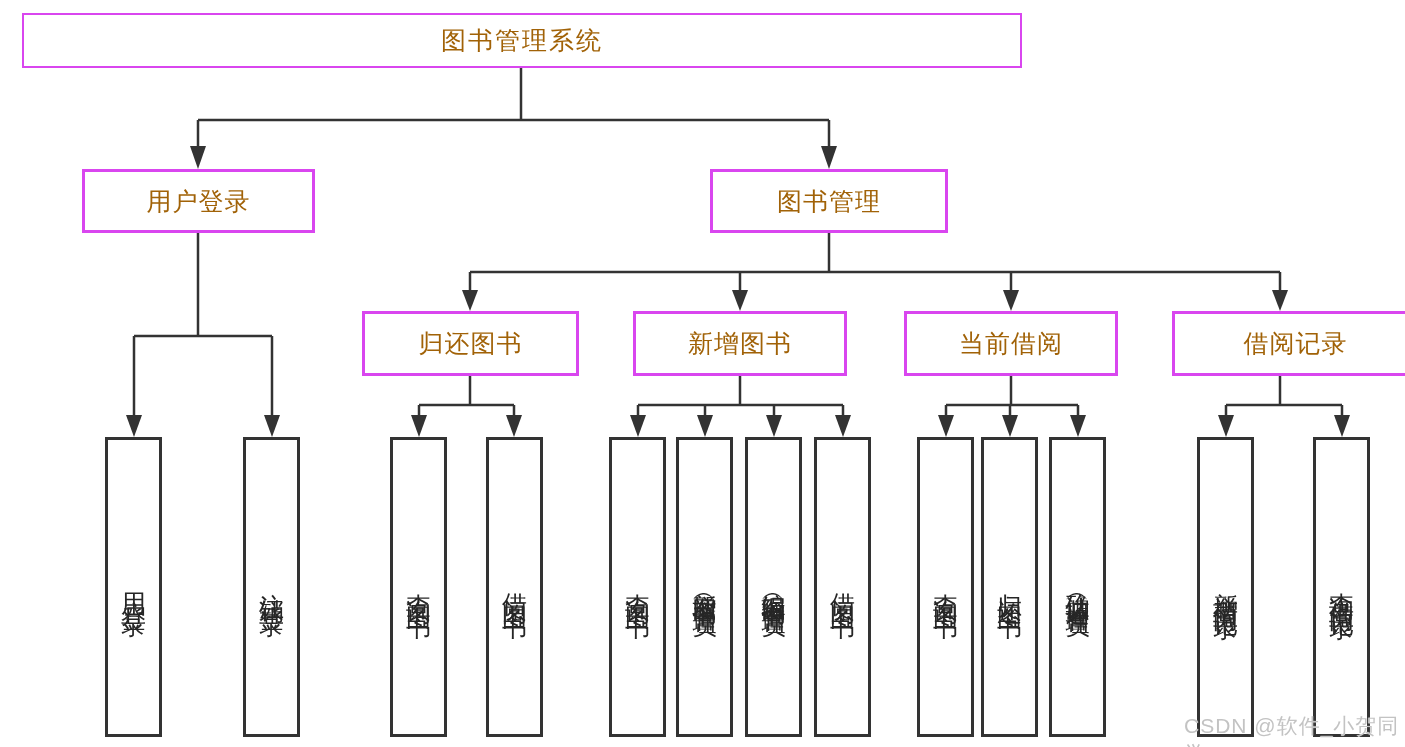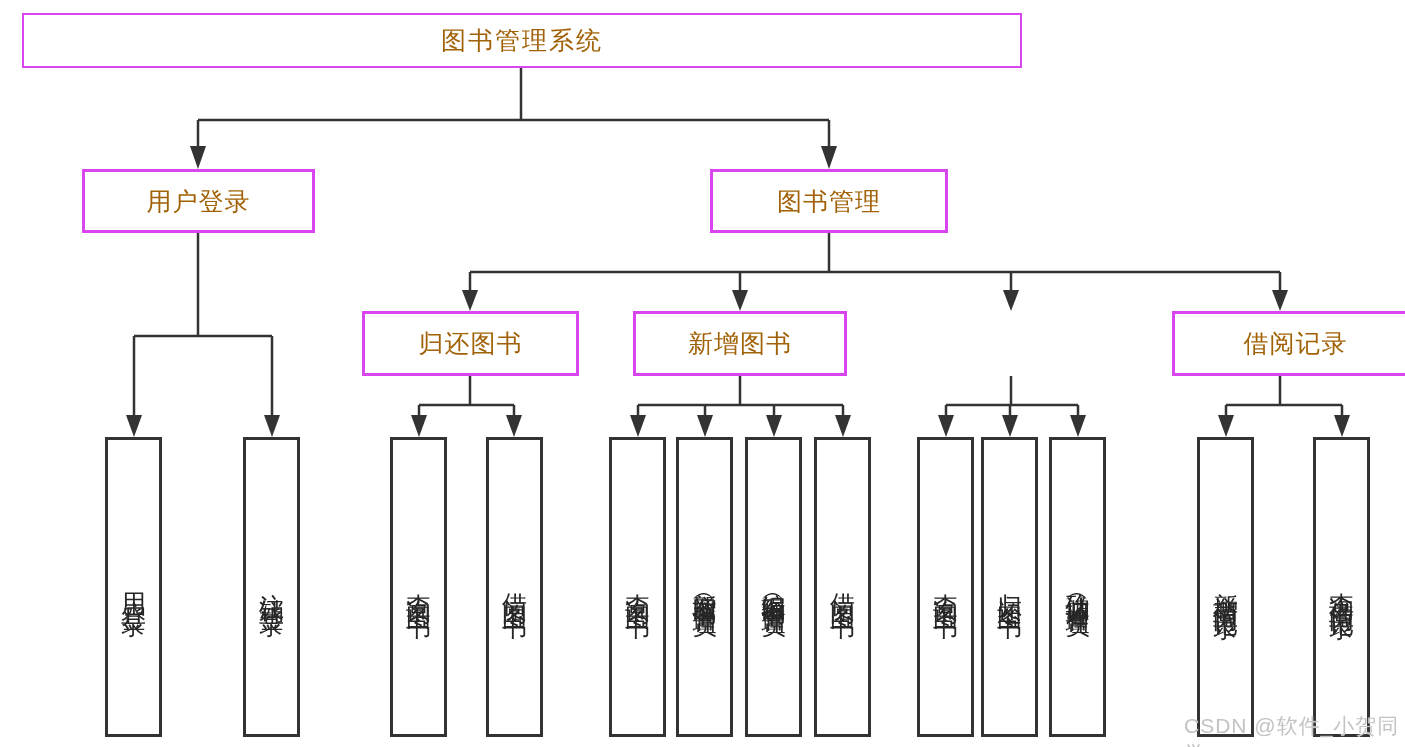--- a/index.html
+++ b/index.html
@@ -113,20 +113,23 @@
   <div class="box" style="left:710px;top:169px;width:238px;height:64px;">
     <span>图书管理</span>
   </div>
 
   <div class="box" style="left:362px;top:311px;width:217px;height:65px;">
     <span>归还图书</span>
   </div>
   <div class="box" style="left:633px;top:311px;width:214px;height:65px;">
     <span>新增图书</span>
   </div>
+  <div class="box" style="left:904px;top:311px;width:214px;height:65px;">
+    <span>当前借阅</span>
+  </div>
   <div class="box" style="left:1172px;top:311px;width:247px;height:65px;">
     <span>借阅记录</span>
   </div>
 
   <div class="vbox" style="left:105px;">
     <span>用户登录</span>
   </div>
   <div class="vbox" style="left:243px;">
     <span>注销登录</span>
   </div>

